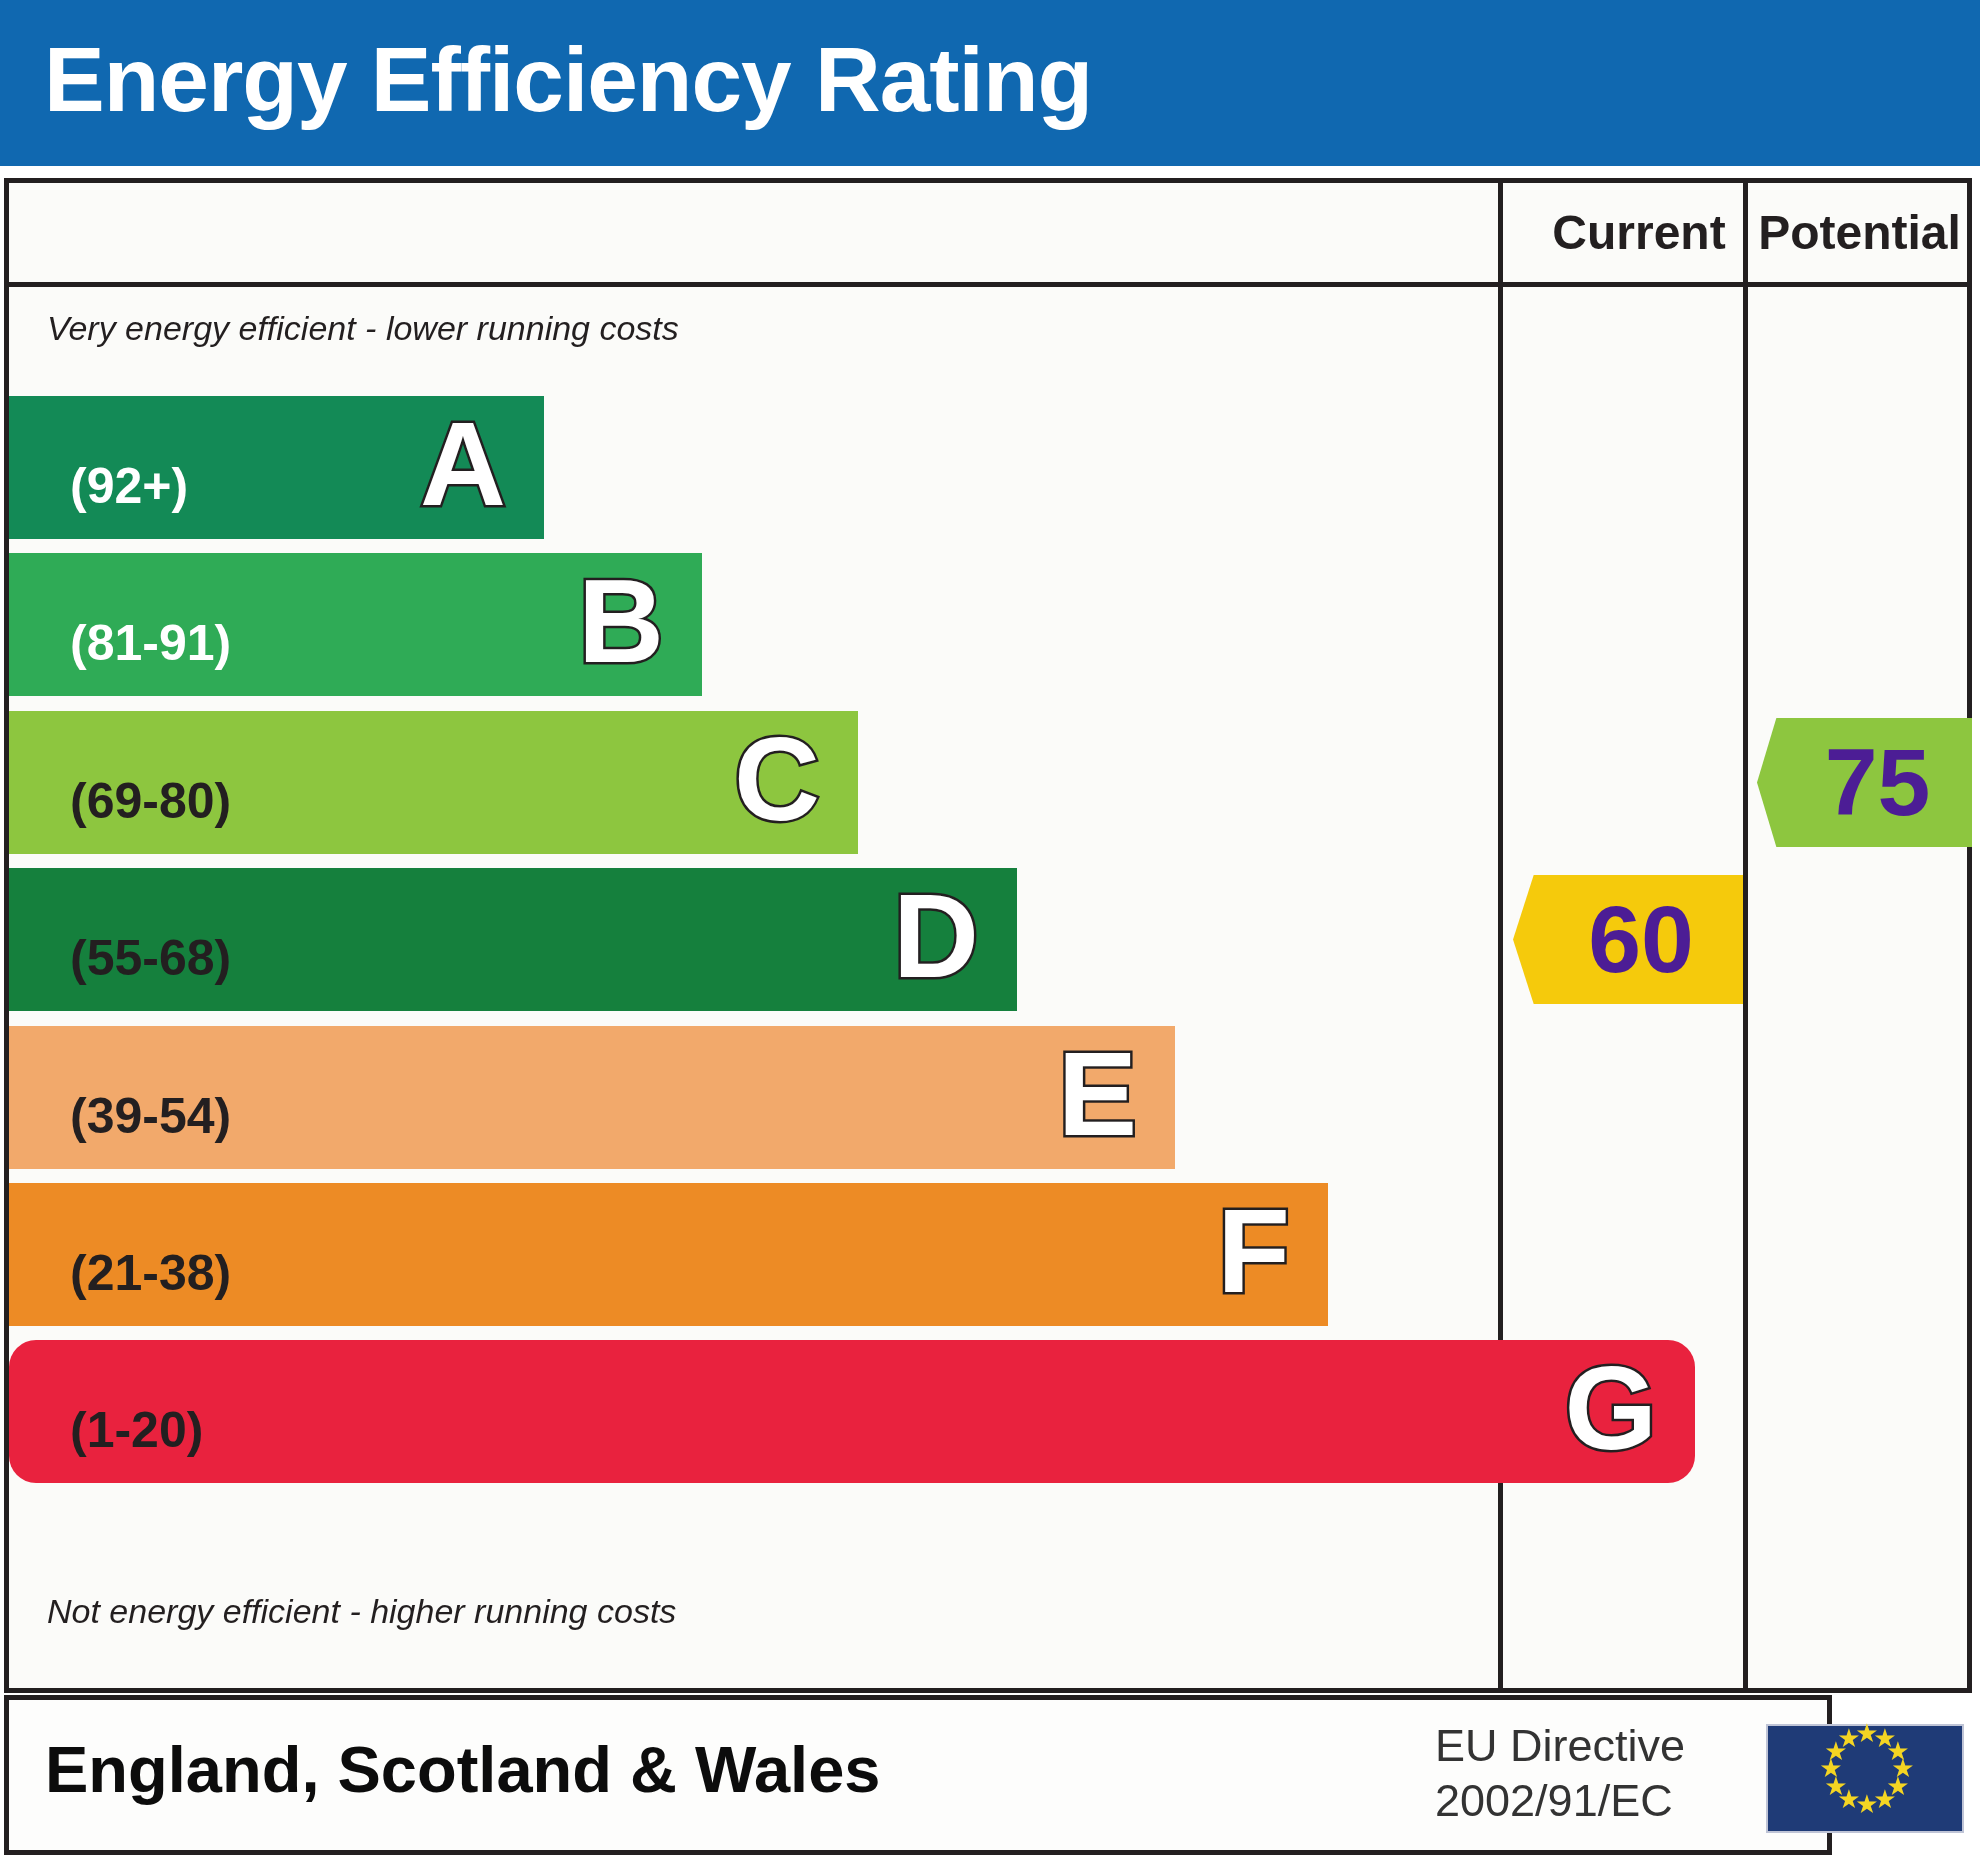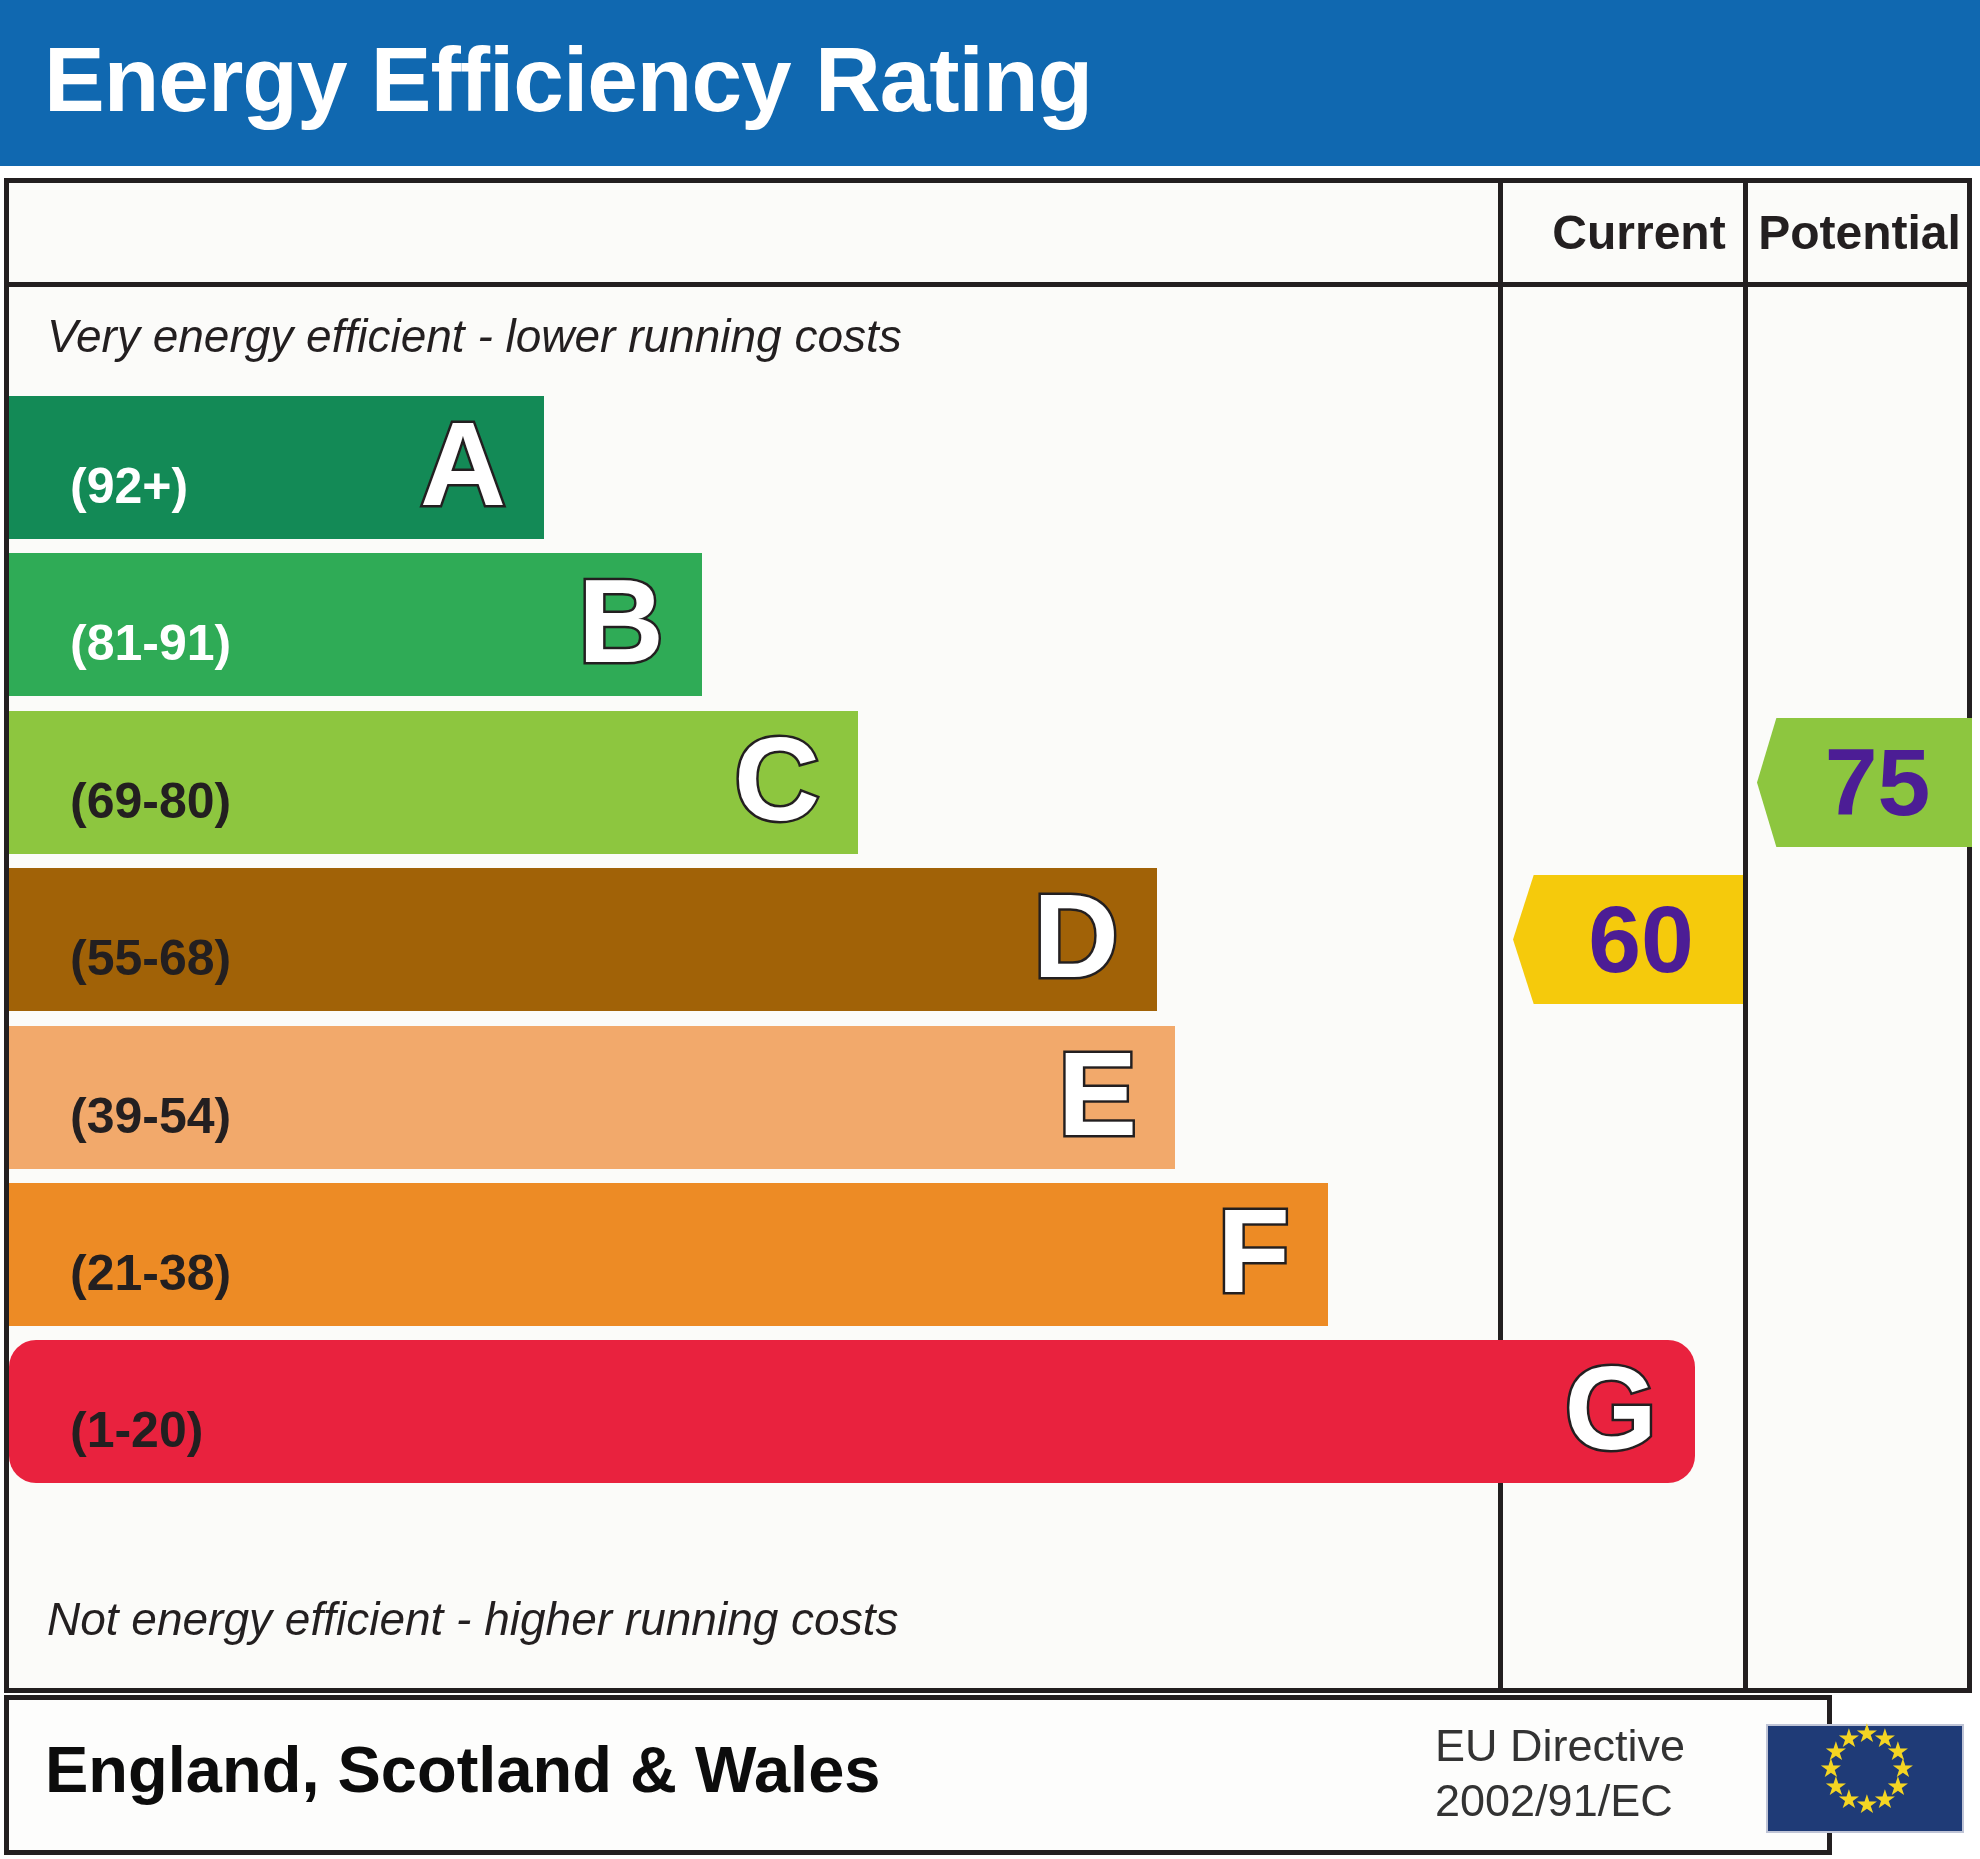--- a/index.html
+++ b/index.html
@@ -92,21 +92,21 @@
     position: absolute;
     left: 0;
     top: 104px;
     width: 1489px;
     height: 1401px;
   }
 
   .caption {
     position: absolute;
     left: 38px;
-    font-size: 46px;
+    font-size: 34px;
     font-style: italic;
     color: #231f20;
     white-space: nowrap;
   }
   .caption.top    { top: 22px; }
   .caption.bottom { top: 1305px; }
 
   .band {
     position: absolute;
     left: 0;
@@ -233,21 +233,21 @@
             <div class="band-letter" style="right: 38px; top: 8px;">A</div>
           </div>
           <div class="band" style="top: 266px; width: 693px; background: rgb(47, 171, 86);">
             <div class="band-range" style="color: rgb(255, 255, 255);">(81-91)</div>
             <div class="band-letter" style="right: 38px; top: 8px;">B</div>
           </div>
           <div class="band" style="top: 424px; width: 849px; background: rgb(141, 198, 63);">
             <div class="band-range" style="color: rgb(35, 31, 32);">(69-80)</div>
             <div class="band-letter" style="right: 38px; top: 8px;">C</div>
           </div>
-          <div class="band" style="top: 581px; width: 1148px; background: #a16207; text-align: right;">
+          <div class="band" style="top: 581px; width: 1008px; background: #15803d; text-align: right;">
             <div class="band-range" style="color: rgb(35, 31, 32);">(55-68)</div>
             <div class="band-letter" style="right: 38px; top: 8px;">D</div>
           </div>
           <div class="band" style="top: 739px; width: 1166px; background: rgb(242, 169, 107);">
             <div class="band-range" style="color: rgb(35, 31, 32);">(39-54)</div>
             <div class="band-letter" style="right: 38px; top: 8px;">E</div>
           </div>
           <div class="band" style="top: 896px; width: 1319px; background: rgb(237, 139, 37);">
             <div class="band-range" style="color: rgb(35, 31, 32);">(21-38)</div>
             <div class="band-letter" style="right: 38px; top: 8px;">F</div>

